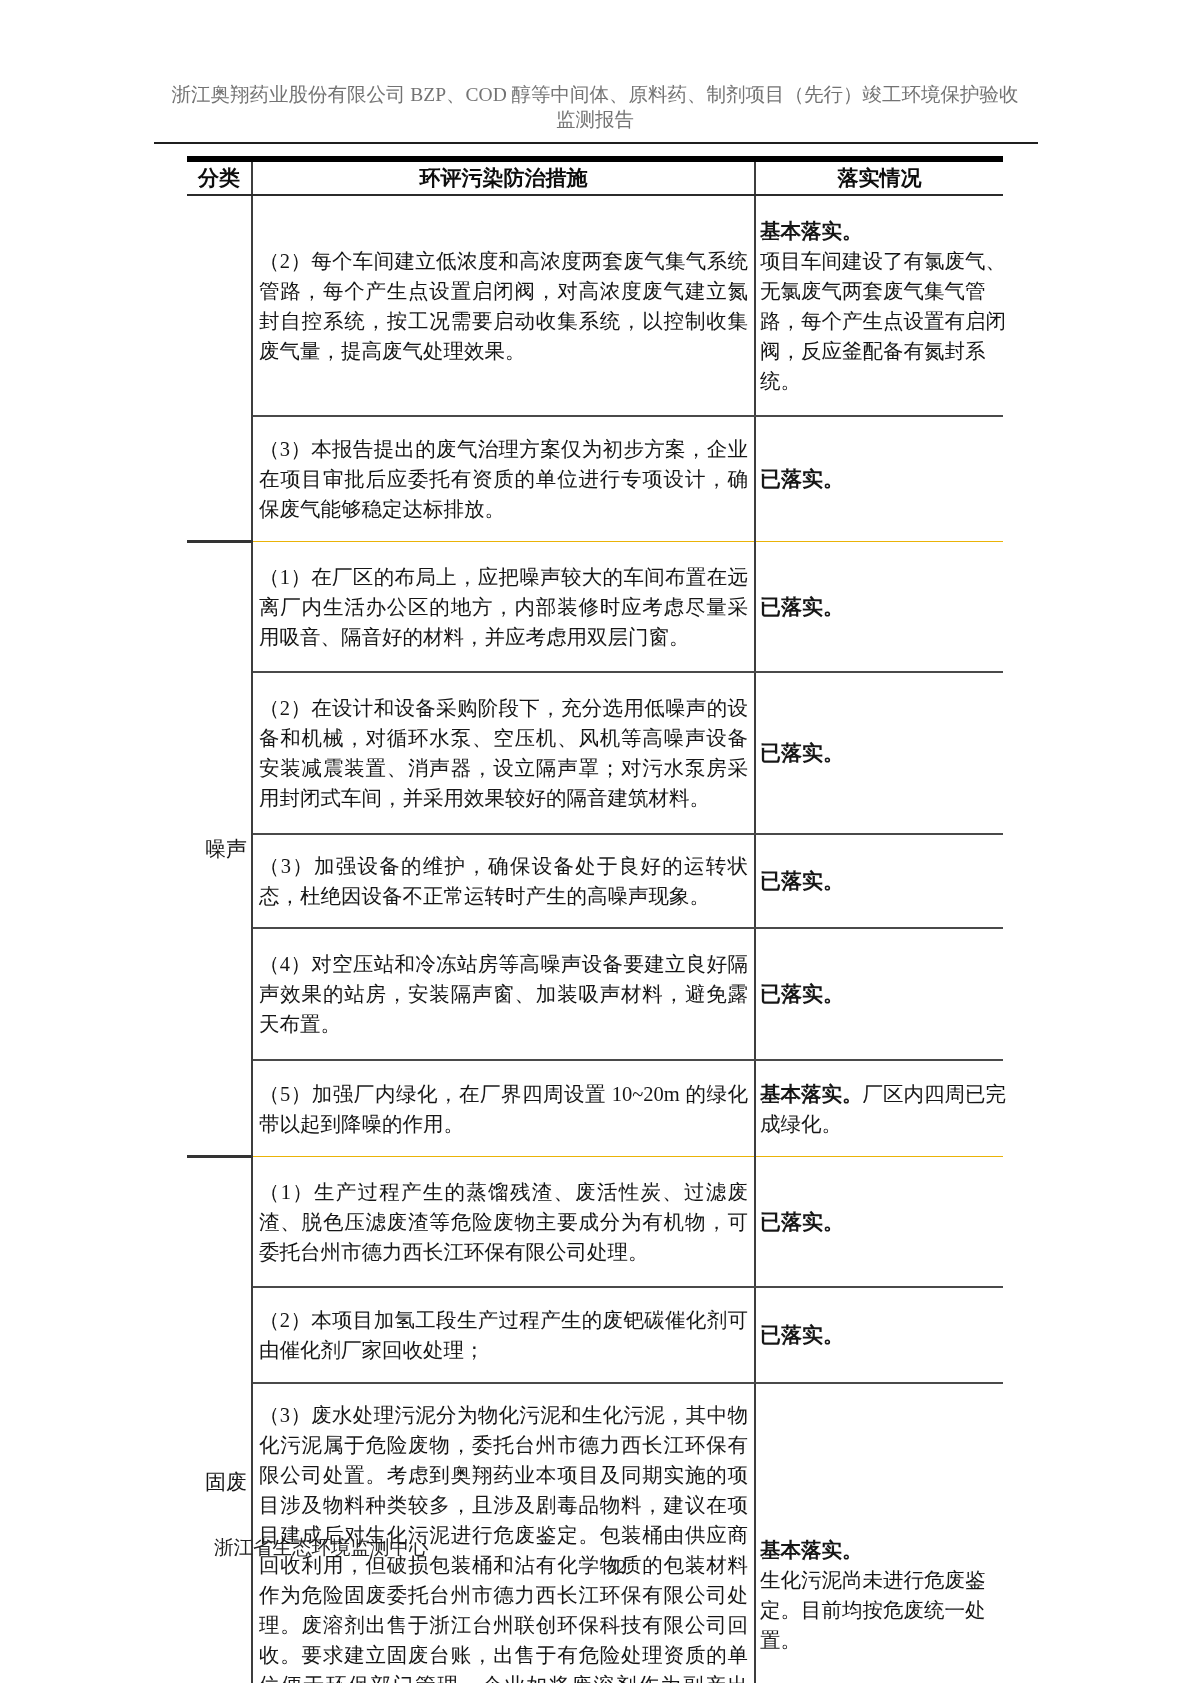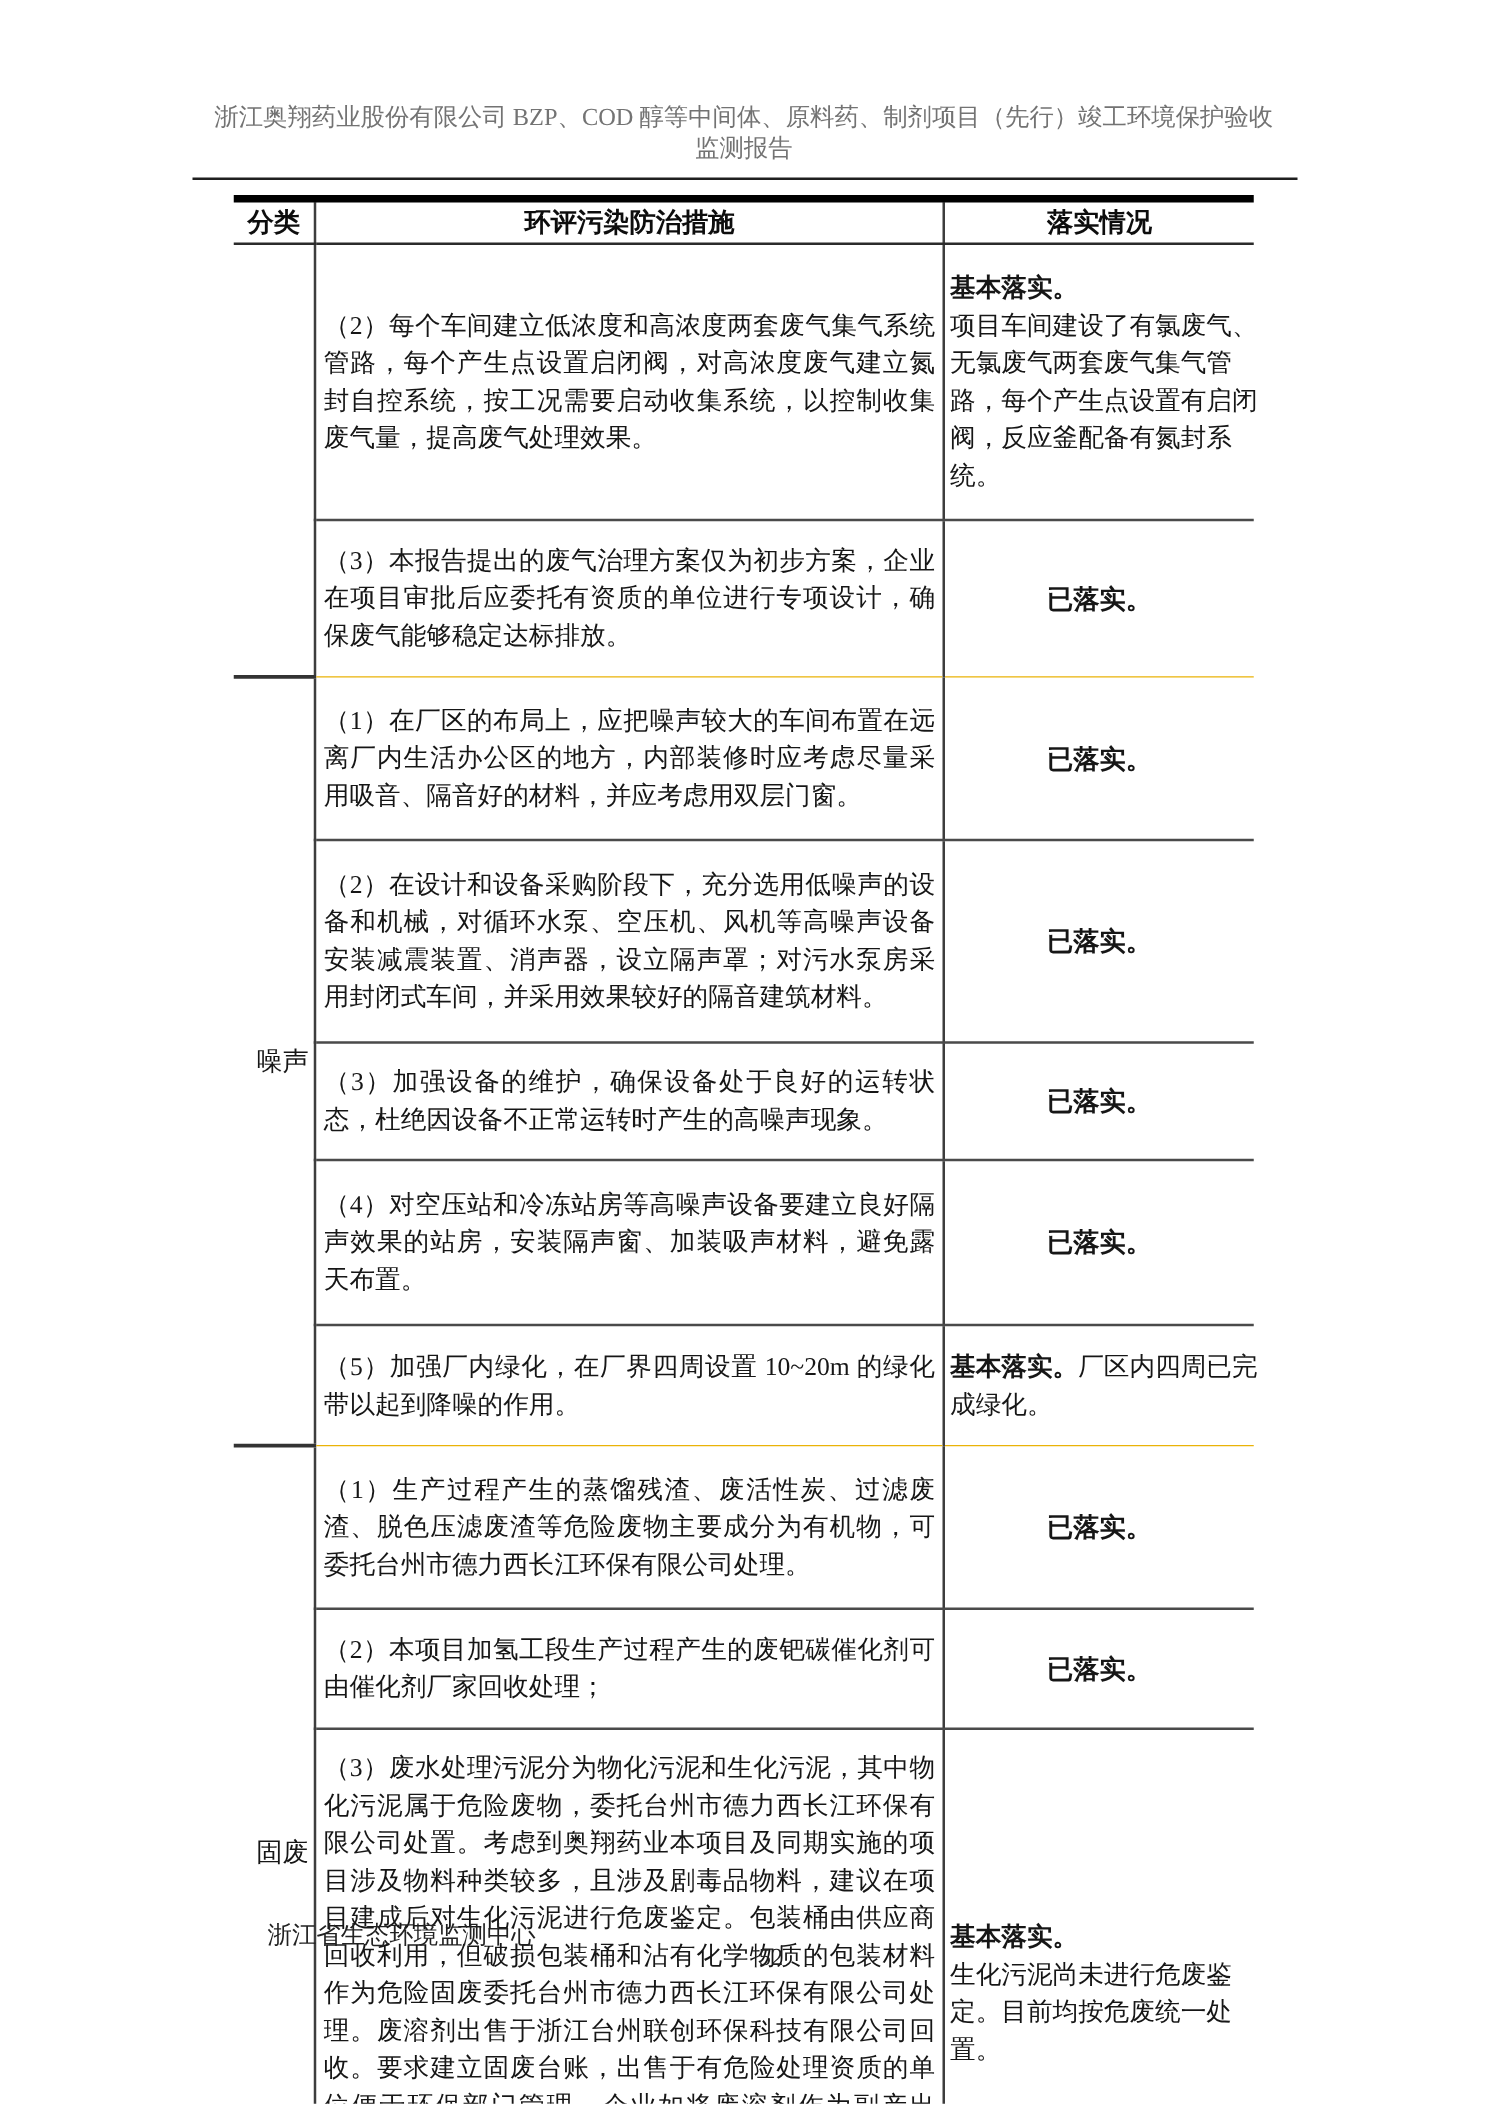--- a/index.html
+++ b/index.html
@@ -34,21 +34,21 @@
     border-bottom:2px solid #4a4a4a;
   }
   .doc-table tr.section-end td{border-bottom:1px solid #eab308;}
   td.cat-cell{
     text-align:right;font-size:21px;border-bottom:3px solid #333;
   }
   td.measure-cell{
     padding:16px 6px;text-align:justify;text-justify:inter-ideograph;
   }
   td.status-cell{overflow:visible;}
-  td.status-cell.center{text-align:center;font-weight:bold;font-size:21px;}
+  td.status-cell.center{font-weight:bold;font-size:21px;}
   td.status-cell .verdict{font-weight:bold;}
   td.status-cell.block-left .detail,
   td.status-cell.inline-left .inline-wrap{
     white-space:pre-line;width:262px;
   }
   .doc-footer{position:absolute;left:0;top:1534px;width:100%;
     font-size:19.5px;color:#222;}
   .doc-footer .org{position:absolute;left:214px;top:0;}
   .doc-footer .pagenum{position:absolute;left:607px;top:0;margin-top:22px;}
 </style>

